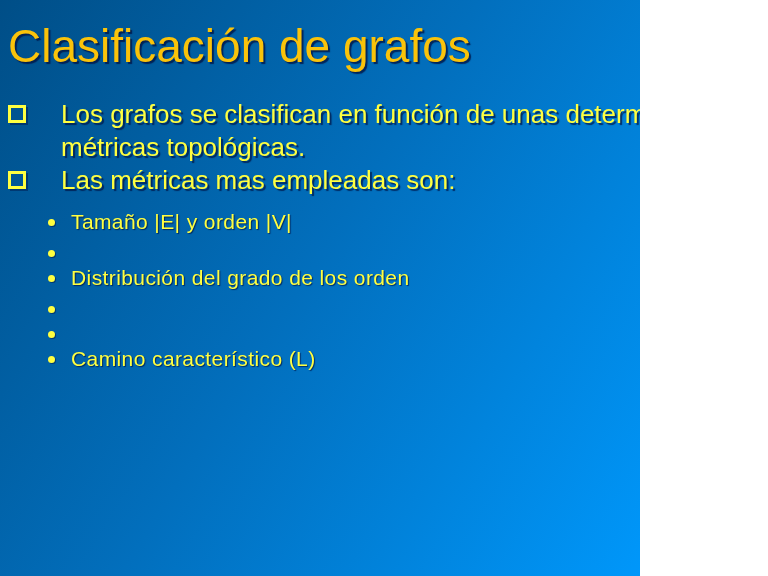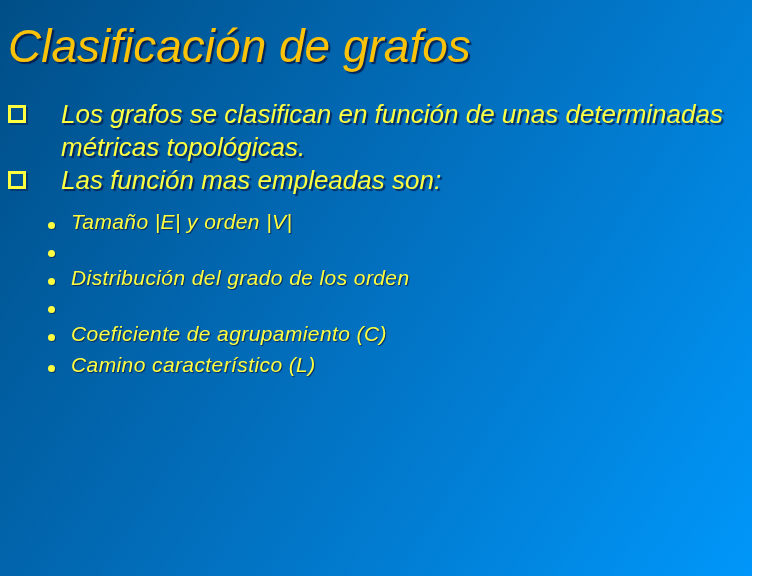--- a/index.html
+++ b/index.html
@@ -1,25 +1,24 @@
 <!DOCTYPE html>
 <html><head>
 <meta charset="utf-8">
 <style>
   * { margin: 0; padding: 0; box-sizing: border-box; }
   html, body { width: 768px; height: 576px; }
   body { font-family: "Liberation Sans", sans-serif; overflow: hidden; }
 
   .slide {
     position: relative;
-    width: 752px;
+    width: 640px;
     height: 576px;
     background: linear-gradient(122deg, #004e87 0%, #026fbd 48%, #0097fa 100%);
     overflow: hidden;
-    font-style: italic;
   }
 
   .title {
     position: absolute;
     left: 8px;
     top: 21px;
     font-size: 46px;
     line-height: 50px;
     font-weight: 400;
     color: #fac30a;
@@ -59,21 +58,21 @@
     text-shadow: 2px 2px 1px rgba(0, 20, 70, 0.75);
   }
 
   .sub-list {
     margin-top: 14px;
     padding-left: 40px;
   }
 
   .sub-row {
     display: flex;
-    align-items: center;
+    align-items: flex-start;
     margin-bottom: 10px;
   }
 
   .dot-bullet {
     flex: 0 0 auto;
     width: 7px;
     height: 7px;
     border-radius: 50%;
     background: #ffff40;
     margin-top: 8px;
@@ -98,21 +97,21 @@
 
   <div class="content">
 
     <div class="bullet-row">
       <span class="checkbox-bullet"></span>
       <span class="bullet-text">Los grafos se clasifican en función de unas determinadas métricas topológicas.</span>
     </div>
 
     <div class="bullet-row">
       <span class="checkbox-bullet"></span>
-      <span class="bullet-text">Las función mas empleadas son:</span>
+      <span class="bullet-text">Las métricas mas empleadas son:</span>
     </div>
 
     <div class="sub-list">
 
       <div class="sub-row">
         <span class="dot-bullet"></span>
         <span class="sub-text">Tamaño |E| y orden |V|</span>
       </div>
 
       <div class="sub-row">
@@ -123,21 +122,20 @@
         <span class="dot-bullet"></span>
         <span class="sub-text">Distribución del grado de los orden</span>
       </div>
 
       <div class="sub-row">
         <span class="dot-bullet"></span>
       </div>
 
       <div class="sub-row">
         <span class="dot-bullet"></span>
-        <span class="sub-text">Coeficiente de agrupamiento (C)</span>
       </div>
 
       <div class="sub-row">
         <span class="dot-bullet"></span>
         <span class="sub-text">Camino característico (L)</span>
       </div>
 
     </div>
   </div>
 </div>

